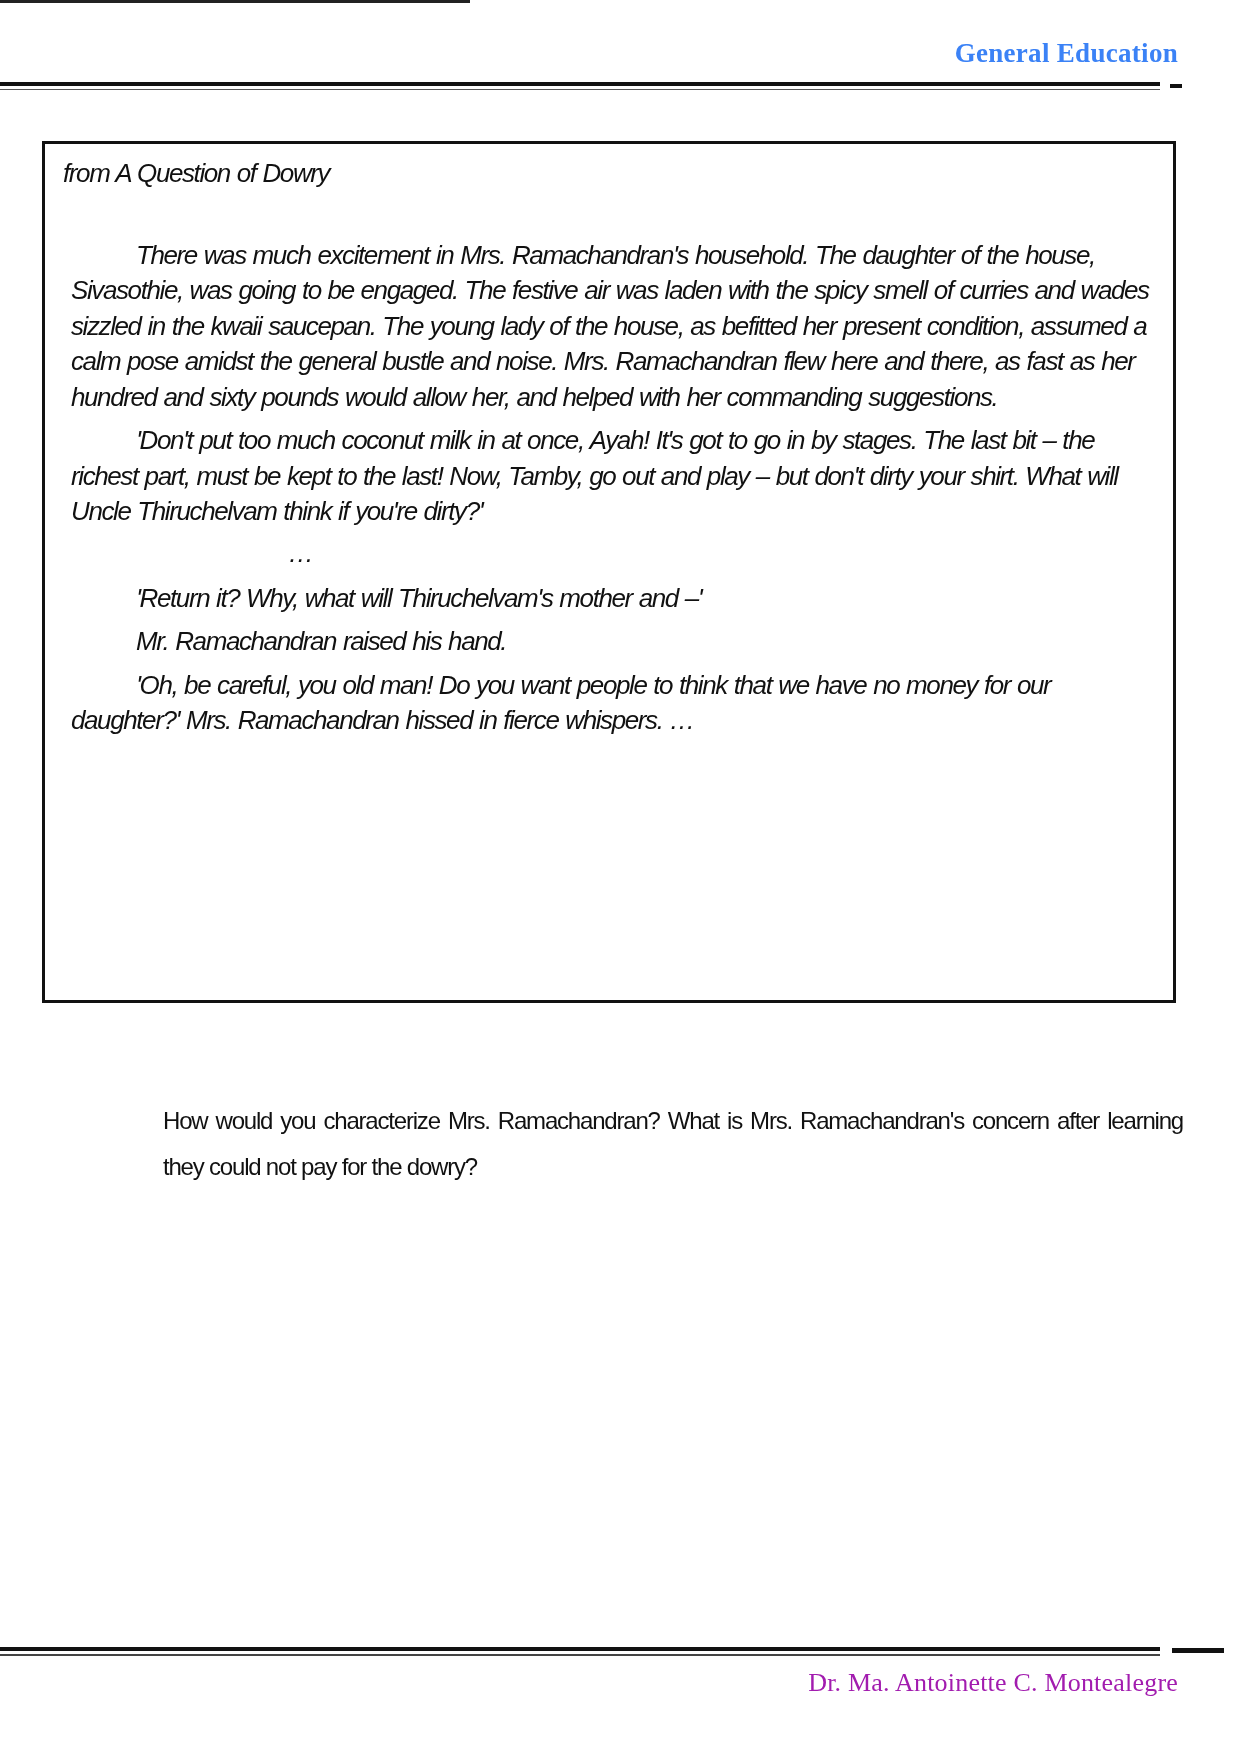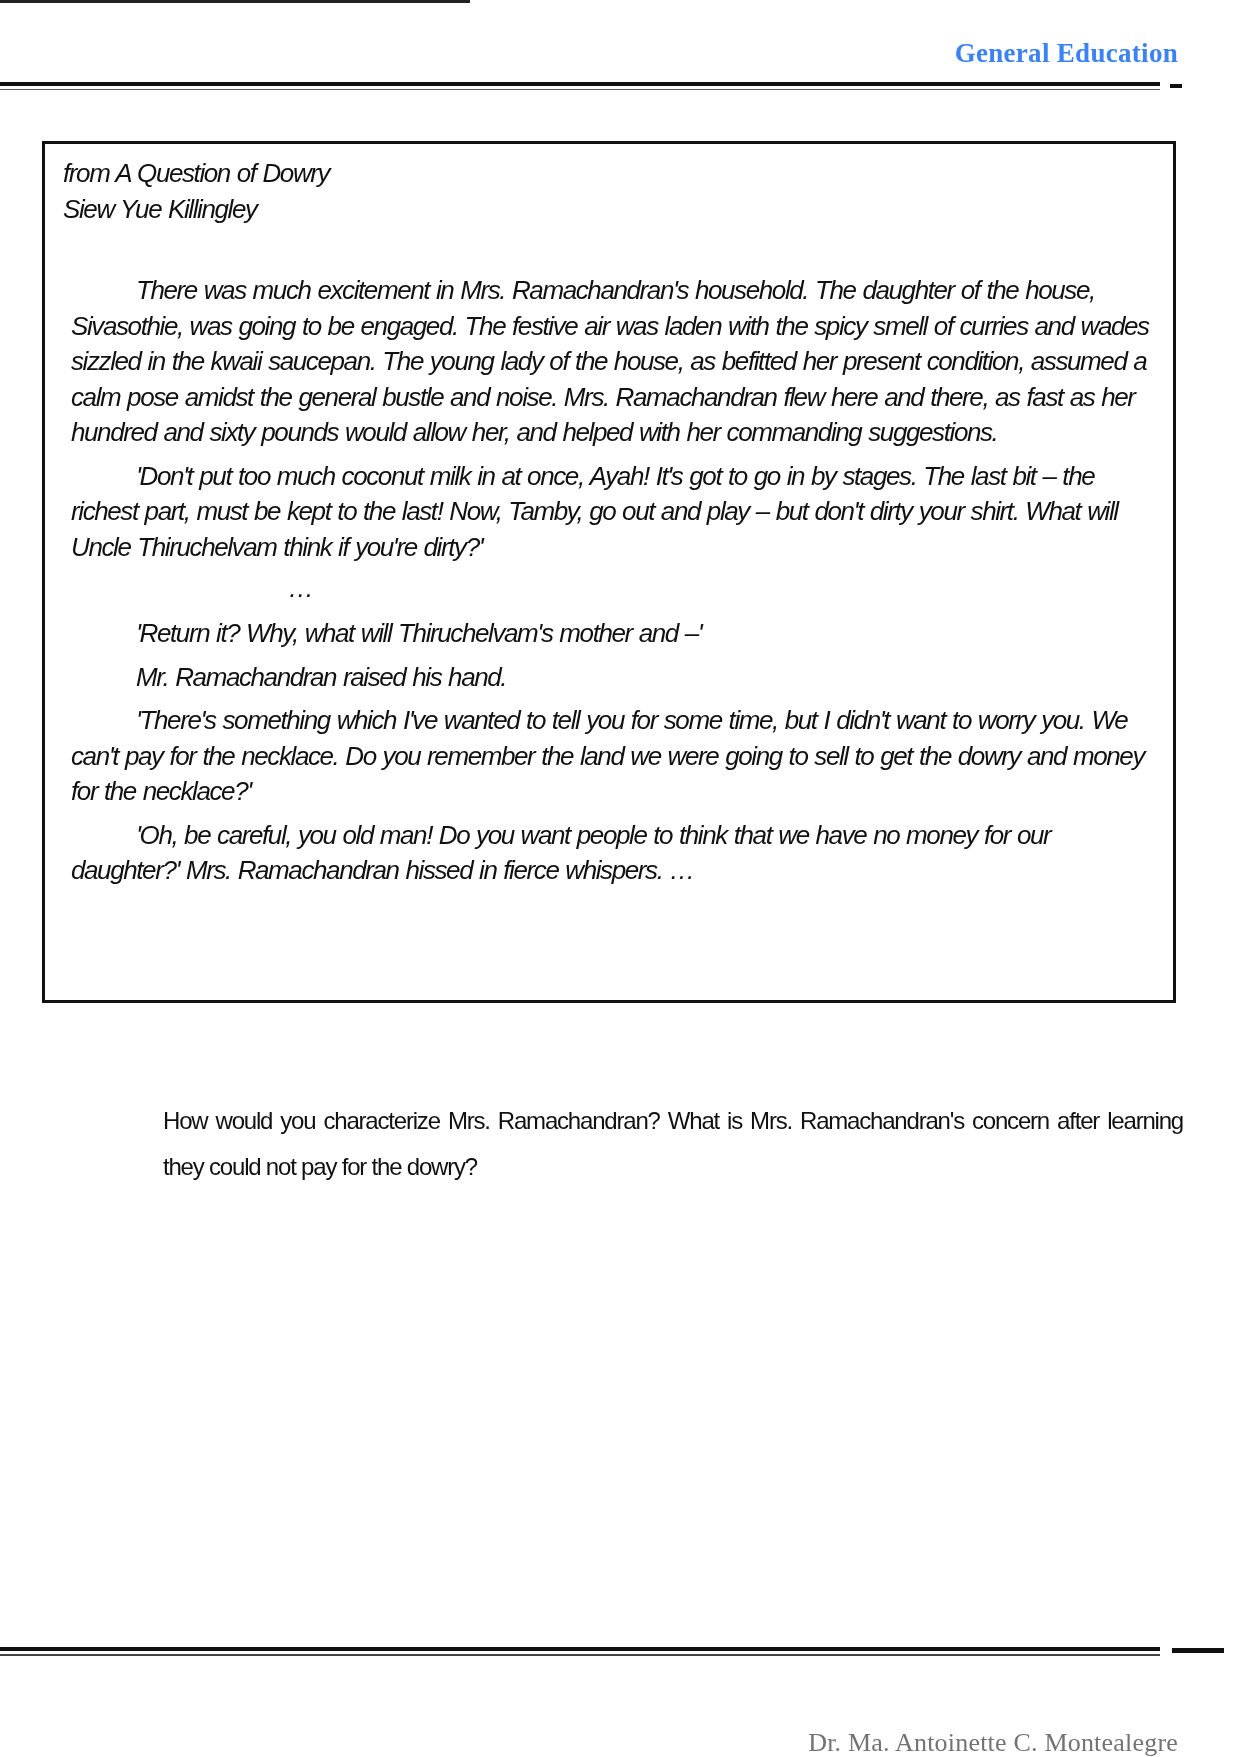--- a/index.html
+++ b/index.html
@@ -71,50 +71,48 @@
     }
     .footer-rule2 {
       position: absolute; left: 0; top: 1654px; width: 1160px; height: 2px;
       background: #444;
     }
     .footer-rule-end {
       position: absolute; left: 1172px; top: 1648px; width: 52px; height: 5px;
       background: #111;
     }
     .footer-author {
-      position: absolute; right: 73px; top: 1728px;
+      position: absolute; right: 73px; top: 1668px;
       font-family: "Liberation Serif", "DejaVu Serif", serif;
       font-size: 26px;
-      color: #737373;
+      color: #a21caf;
       letter-spacing: 0.2px;
     }
   </style>
 </head>
 <body>
 
 <div class="top-scrap"></div>
 
 <div class="header-title">General Education</div>
 <div class="header-rule"></div>
 <div class="header-rule2"></div>
 <div class="header-rule-end"></div>
 
 <div class="excerpt-box">
   <p class="excerpt-title">from A Question of Dowry</p>
-  <p class="excerpt-author">Siew Yue Killingley</p>
   <div class="excerpt-gap"></div>
 
   <p class="para">There was much excitement in Mrs. Ramachandran's household.  The daughter of the house, Sivasothie, was going to be engaged.  The festive air was laden with the spicy smell of curries and wades sizzled in the kwaii saucepan.  The young lady of the house, as befitted her present condition, assumed a calm pose amidst the general bustle and noise.  Mrs. Ramachandran flew here and there, as fast as her hundred and sixty pounds would allow her, and helped with her commanding suggestions.</p>
   <p class="para">'Don't put too much coconut milk in at once, Ayah! It's got to go in by stages.  The last bit – the richest part, must be kept to the last!  Now, Tamby, go out and play – but don't dirty your shirt.  What will Uncle Thiruchelvam think if you're dirty?'</p>
 
   <p class="ellipsis">…</p>
 
   <p class="para">'Return it?  Why, what will Thiruchelvam's mother and –'</p>
   <p class="para">Mr. Ramachandran raised his hand.</p>
-  <p class="para">'There's something which I've wanted to tell you for some time, but I didn't want to worry you.  We can't pay for the necklace.  Do you remember the land we were going to sell to get the dowry and money for the necklace?'</p>
   <p class="para">'Oh, be careful, you old man!  Do you want people to think that we have no money for our daughter?'  Mrs. Ramachandran hissed in fierce whispers. …</p>
 </div>
 
 <div class="question">How would you characterize Mrs. Ramachandran? What is Mrs. Ramachandran's concern after learning they could not pay for the dowry?</div>
 
 <div class="footer-rule"></div>
 <div class="footer-rule2"></div>
 <div class="footer-rule-end"></div>
 <div class="footer-author">Dr. Ma. Antoinette C. Montealegre</div>
 

